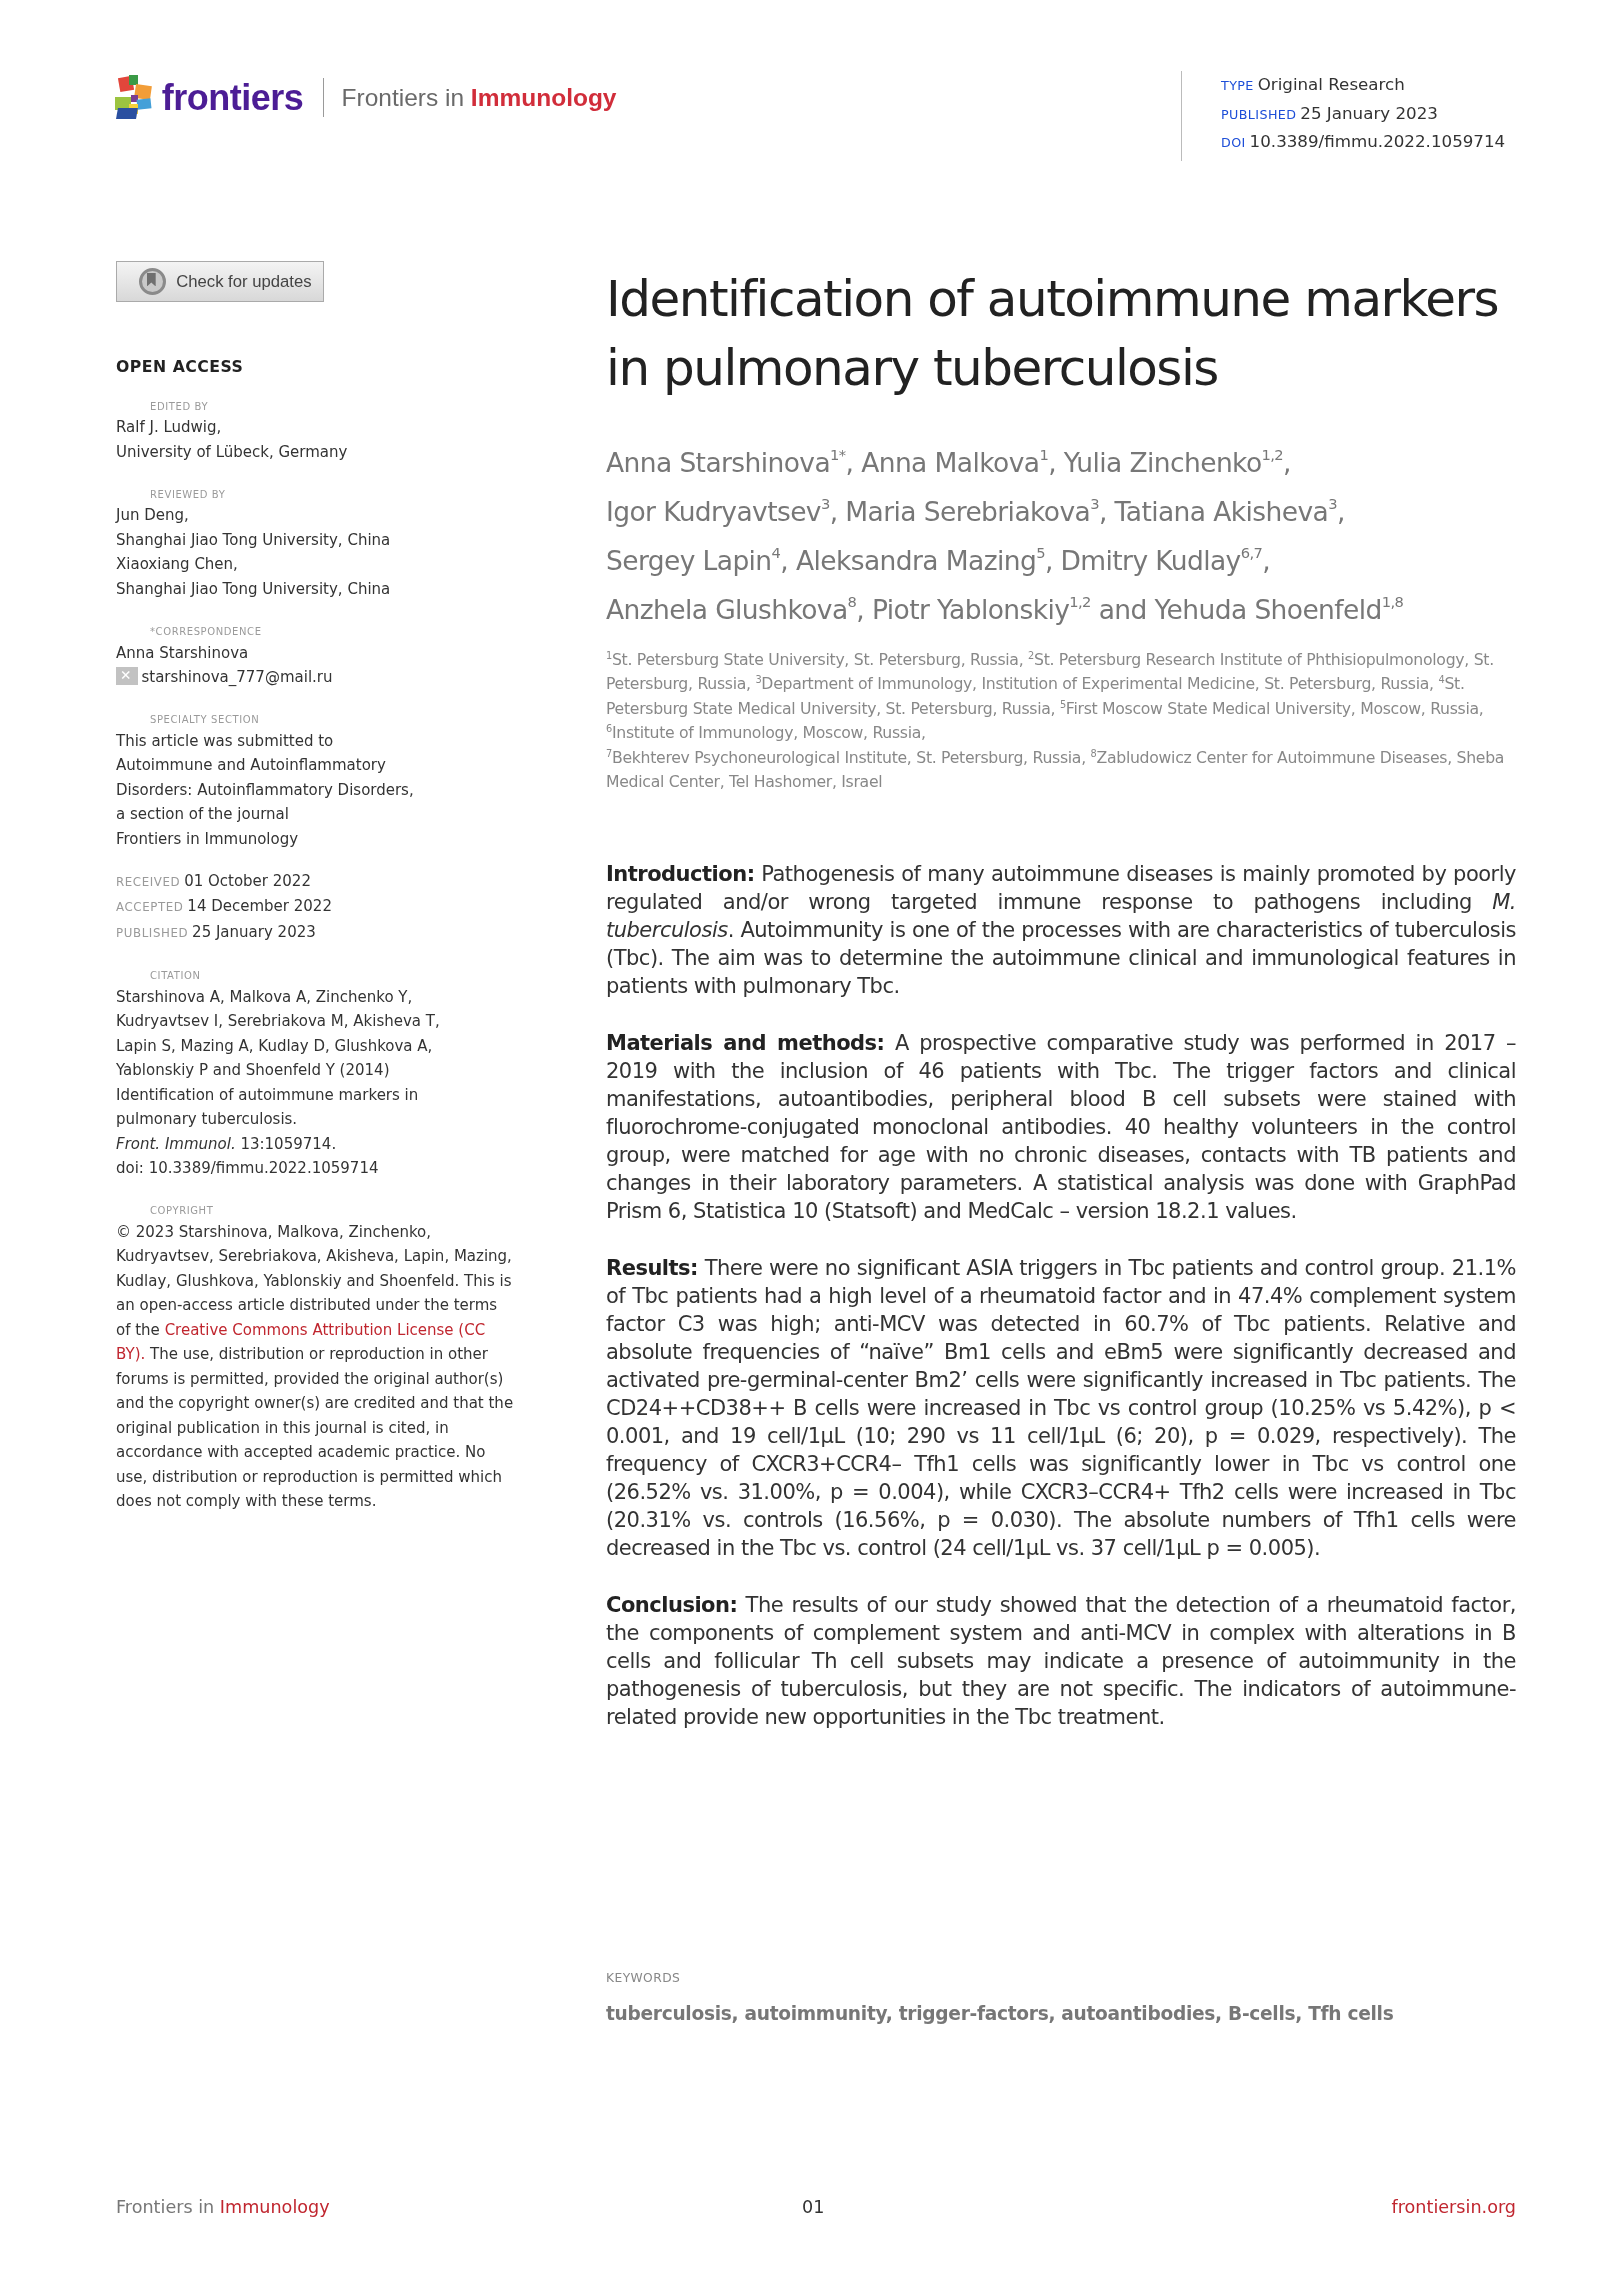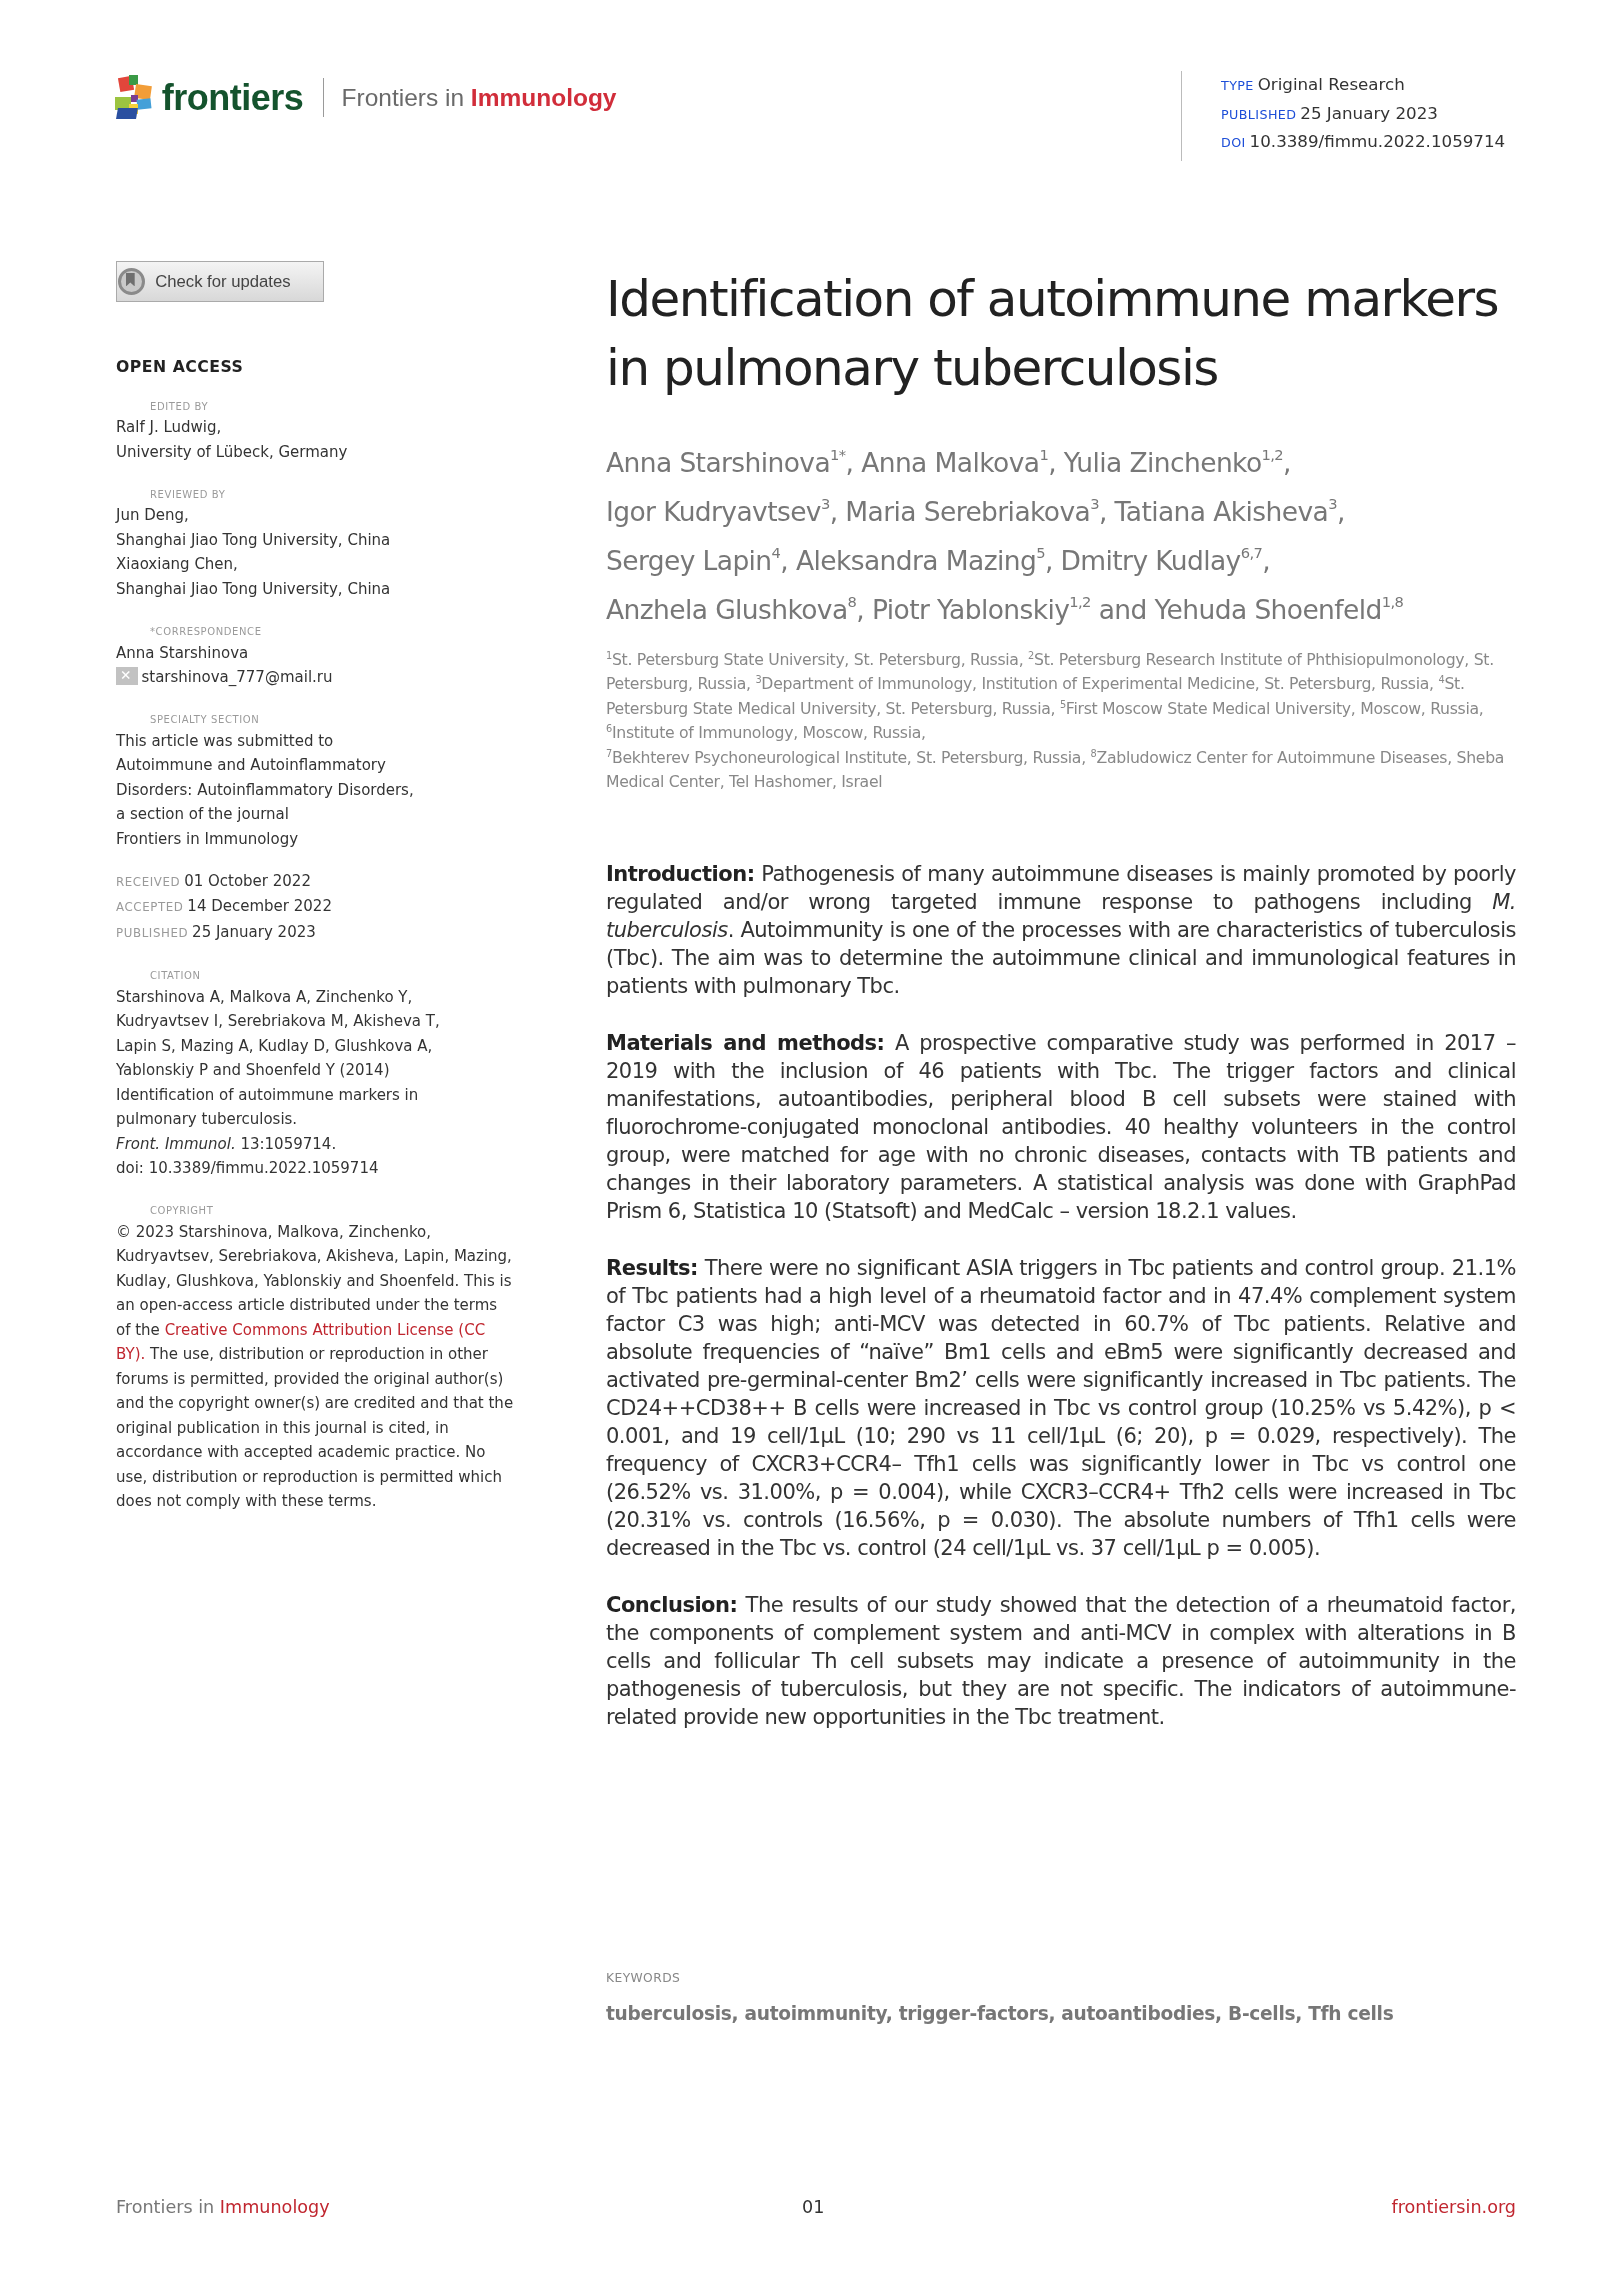--- a/index.html
+++ b/index.html
@@ -11,32 +11,32 @@
   .logo-mark { width: 39px; height: 45px; position: relative; margin-right: 7.8px; }
   .logo-mark span { position: absolute; display: block; }
   .lm1 { left: 3.9px; top: 2px; width: 13.7px; height: 13.7px; background: #e2463b; transform: rotate(-10deg); }
   .lm2 { left: 13.7px; top: 0px; width: 9.8px; height: 9.8px; background: #3a9a46; }
   .lm3 { left: 19.6px; top: 9.8px; width: 15.7px; height: 13.7px; background: #f29d38; transform: rotate(8deg); }
   .lm4 { left: 15.7px; top: 19.6px; width: 7.8px; height: 7.8px; background: #7b3c90; }
   .lm5 { left: 21.6px; top: 23.5px; width: 13.7px; height: 9.8px; background: #44a0d8; transform: rotate(-6deg); }
   .lm6 { left: 0px; top: 21.6px; width: 15.7px; height: 13.7px; background: #9cc440; }
   .lm7 { left: 13.7px; top: 29px; width: 9.8px; height: 9.8px; background: #f5d23b; }
   .lm8 { left: 2px; top: 33px; width: 19.6px; height: 10.8px; background: #2a4fa0; transform: skewX(-10deg); }
-  .logo-word { font-family: "Liberation Sans", sans-serif; font-weight: bold; font-size: 36px; color: #14532d; letter-spacing: -0.5px; }
+  .logo-word { font-family: "Liberation Sans", sans-serif; font-weight: bold; font-size: 36px; color: #4c1d95; letter-spacing: -0.5px; }
   .logo-divider { width: 1px; height: 39px; background: #9a9a9a; margin: 0 17.6px 0 19.6px; }
   .journal-title { font-family: "Liberation Sans", sans-serif; font-size: 24.5px; color: #6a6a6a; }
   .journal-title .red { color: #d12d3a; font-weight: bold; }
 
   .meta-top { position: absolute; left: 1181px; top: 71px; border-left: 1px solid #bbb; padding-left: 39px; height: 90px; }
   .meta-top .row { font-size: 16.7px; line-height: 26.5px; color: #333; white-space: nowrap; }
   .meta-top .lbl { font-size: 12.7px; color: #1d4ed8; letter-spacing: 0.4px; margin-right: 3.9px; }
 
   
   .sidebar { position: absolute; left: 116px; top: 261px; width: 392px; }
-  .check-btn { display: flex; align-items: center; width: 208px; height: 41px; border: 1px solid #aaa; background: linear-gradient(#f4f4f4, #d8d8d8); padding-left: 1px; cursor: pointer; }
+  .check-btn { display: flex; align-items: center; width: 208px; height: 41px; border: 1px solid #aaa; background: linear-gradient(#f4f4f4, #d8d8d8); padding-left: 22px; cursor: pointer; }
   .check-icon { width: 27.4px; height: 27.4px; border-radius: 50%; border: 3.9px solid #8a8a8a; background: #c9c9c9; position: relative; margin-right: 9.8px; }
   .check-icon::after { content: ""; position: absolute; left: 4.9px; top: 2px; width: 8.8px; height: 13.7px; background: #6f6f6f; clip-path: polygon(0 0,100% 0,100% 100%,50% 70%,0 100%); }
   .check-label { font-family: "Liberation Sans", sans-serif; font-size: 16.7px; color: #444; }
   .open-access { margin-top: 55px; font-size: 15.7px; font-weight: bold; color: #222; letter-spacing: 0.5px; }
   .sb-label { font-size: 10px; color: #9a9a9a; letter-spacing: 0.6px; margin-top: 21.6px; line-height: 17.6px; margin-left: 34px; }
   .sb-text { font-size: 15px; color: #333; line-height: 24.5px; }
   .sb-inline { font-size: 15px; color: #333; line-height: 24.5px; }
   .sb-inline .lbl { font-size: 11.8px; color: #9a9a9a; letter-spacing: 0.6px; margin-right: 3.9px; }
   .mail-icon { display: inline-block; width: 21.6px; height: 17.6px; background: #c2c2c2; position: relative; vertical-align: -2.9px; margin-right: 3.9px; }
   .mail-icon::before { content: "✕"; position: absolute; left: 3.9px; top: 0px; font-size: 13.7px; color: #fff; line-height: 17.6px; }

